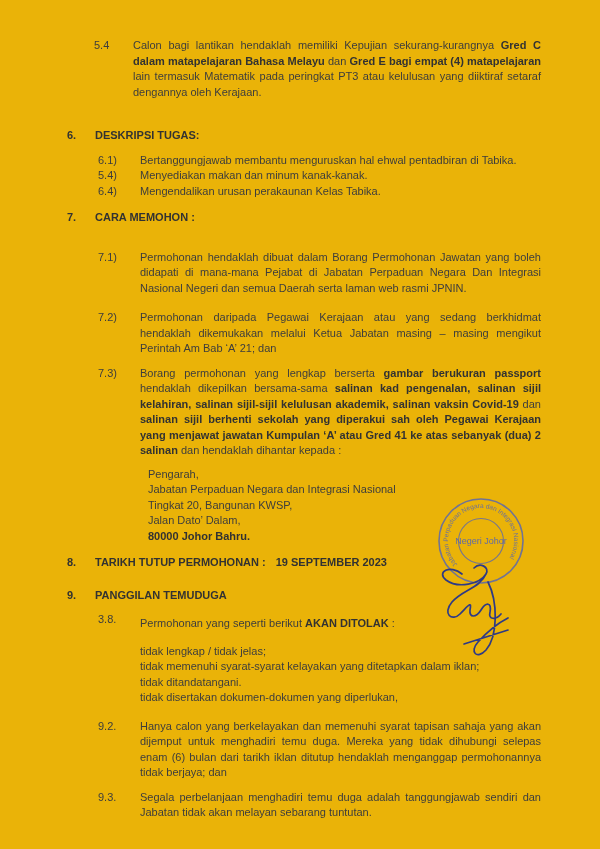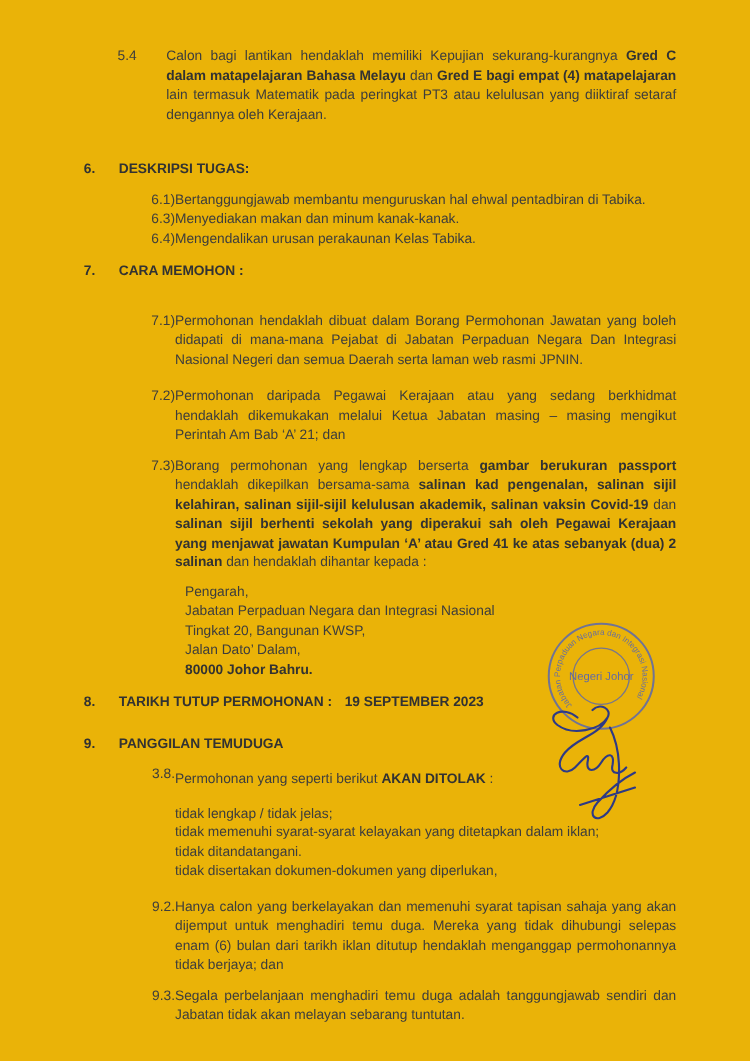--- a/index.html
+++ b/index.html
@@ -29,21 +29,21 @@
   .sect{margin-left:67px;margin-right:60px;font-weight:bold;color:#323232;}
   .sect .num{width:28px;}
   .sect6{margin-top:28px;}
   .sect7{margin-top:11px;}
   .sect8{margin-top:11px;}
   .sect9{margin-top:17px;}
   .s8value{margin-left:10px;}
 
   
   .sub{margin-left:98px;margin-right:59px;}
-  .sub .num{width:42px;text-align:right;}
+  .sub .num{width:42px;}
   .sub p{width:401px;}
   .first-gap{margin-top:9px;}
   .g12{margin-top:24px;}
   .g14{margin-top:14px;}
   .g9{margin-top:9px;}
   .g13{margin-top:13px;}
   .raised{position:relative;top:-4px;}
 
   
   .address{margin:8px 0 0 148px;}
@@ -68,21 +68,21 @@
 
   <div class="row sect sect6">
     <span class="num">6.</span>
     <p>DESKRIPSI TUGAS:</p>
   </div>
   <div class="row sub first-gap">
     <span class="num">6.1)</span>
     <p class="just"><span>Bertanggungjawab membantu menguruskan hal ehwal pentadbiran di Tabika.</span></p>
   </div>
   <div class="row sub">
-    <span class="num">6.3)</span>
+    <span class="num">5.4)</span>
     <p><span>Menyediakan makan dan minum kanak-kanak.</span></p>
   </div>
   <div class="row sub">
     <span class="num">6.4)</span>
     <p><span>Mengendalikan urusan perakaunan Kelas Tabika.</span></p>
   </div>
 
   <div class="row sect sect7">
     <span class="num">7.</span>
     <p>CARA MEMOHON :</p>

